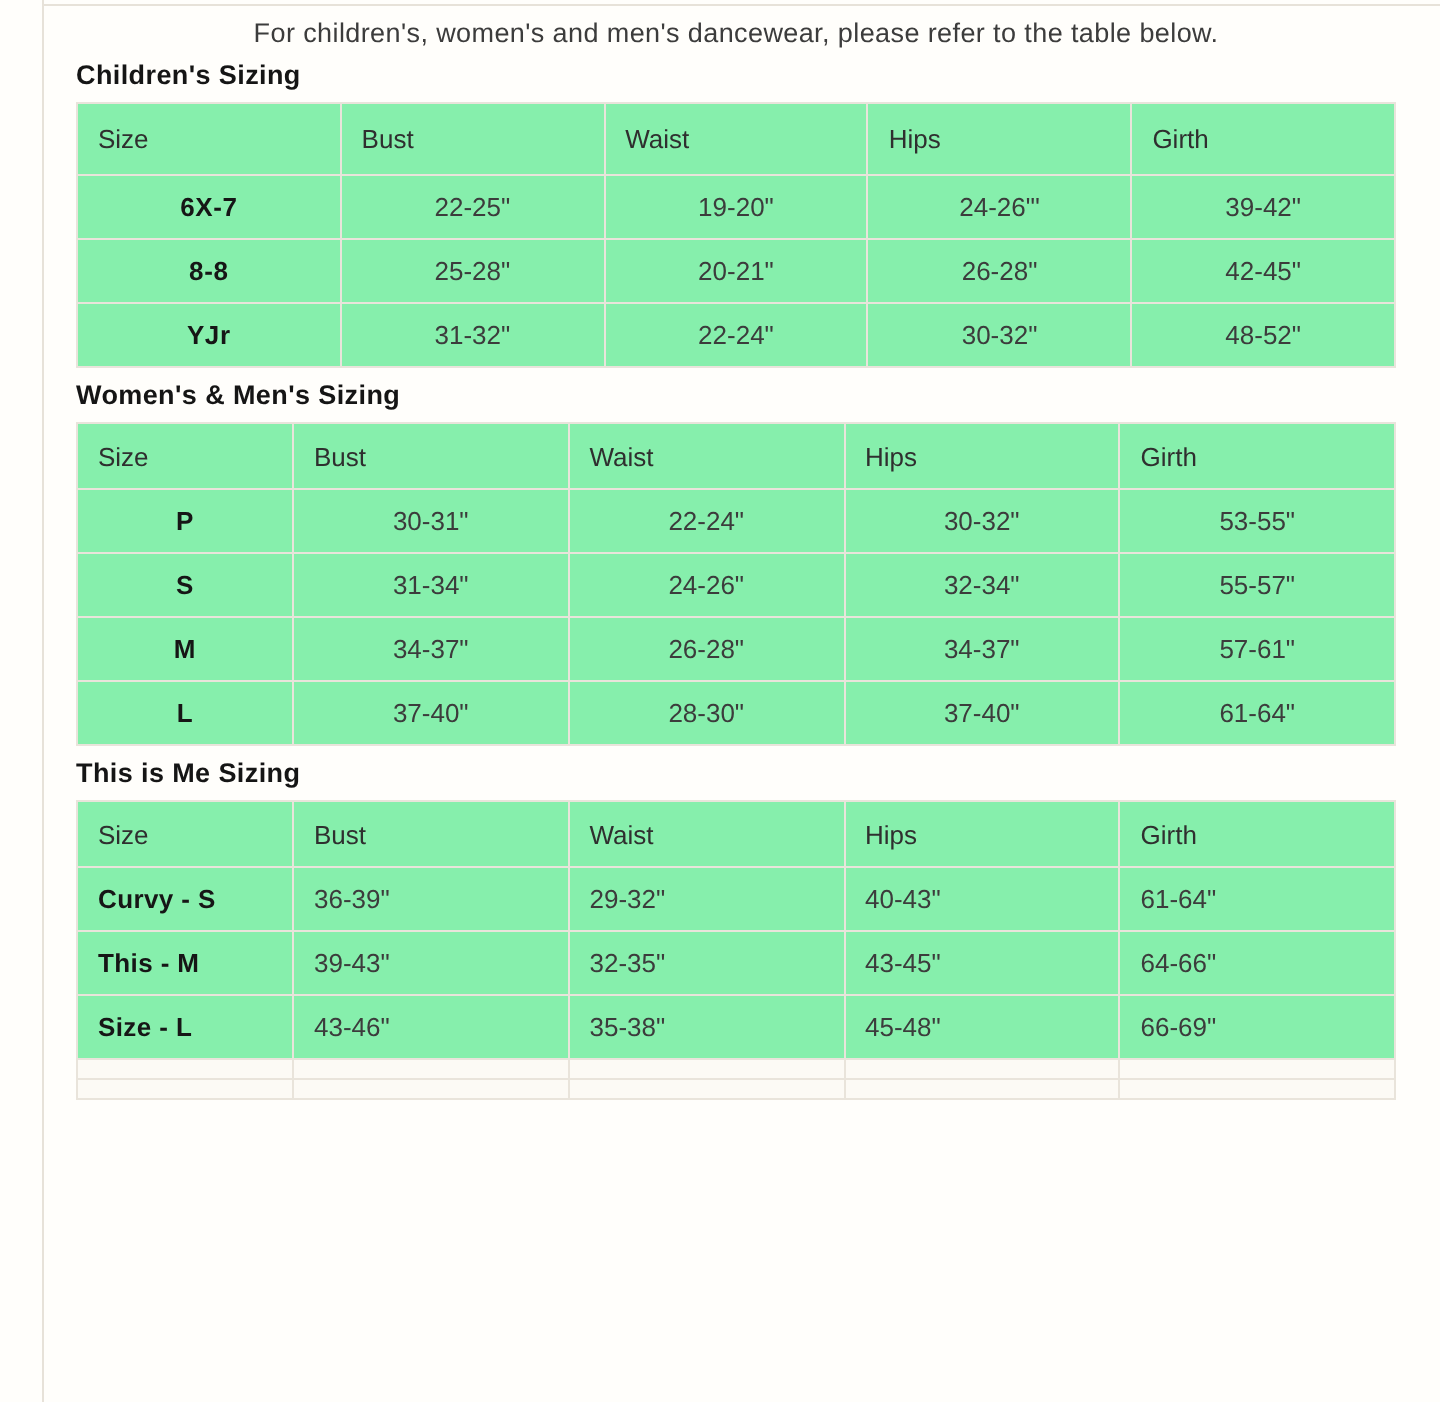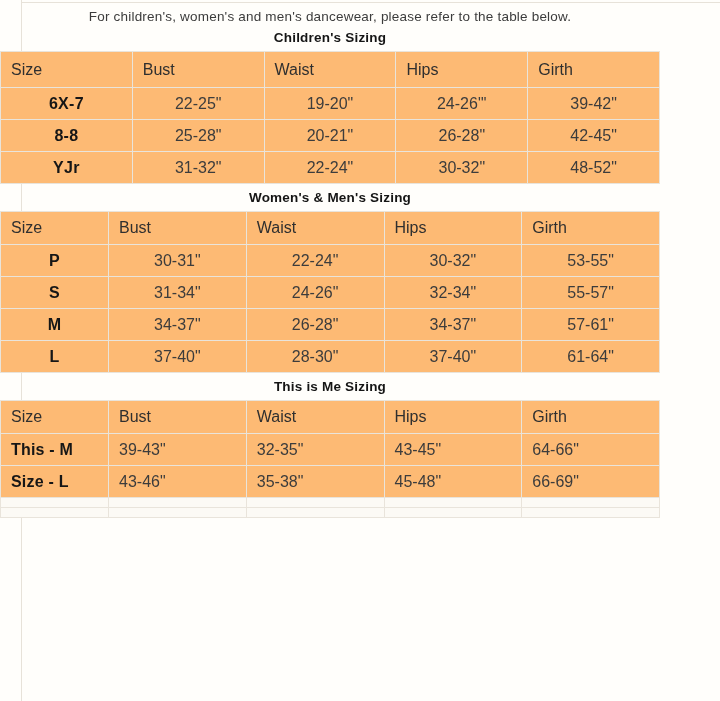--- a/index.html
+++ b/index.html
@@ -26,44 +26,45 @@
   .edge-h {
     position: absolute;
     left: 21px;
     right: 0;
     top: 2px;
     height: 1px;
     background: #e7e2d9;
   }
   .content {
     position: relative;
+    margin-left: 38px;
     width: 660px;
     padding-top: 9px;
   }
   .intro {
     margin: 0 0 5px 0;
     text-align: center;
     font-size: 13.5px;
     color: #3c3c3c;
     letter-spacing: 0.2px;
   }
   .tbl-title {
     margin: 6px 0 6px 0;
-    text-align: center;
+    text-align: left;
     font-size: 13.5px;
     font-weight: bold;
     color: #151515;
     letter-spacing: 0.2px;
   }
   table.sizing {
     width: 660px;
     border-collapse: collapse;
     table-layout: fixed;
-    font-size: 16px;
-    background: #fdba74;
+    font-size: 13px;
+    background: #86efac;
   }
   .sizing th, .sizing td {
     border: 1px solid #e9e4db;
     overflow: hidden;
     white-space: nowrap;
   }
   .sizing th {
     font-weight: normal;
     text-align: left;
     padding: 0 0 0 10px;
@@ -193,20 +194,27 @@
         <tr>
           <th>Size</th>
           <th>Bust</th>
           <th>Waist</th>
           <th>Hips</th>
           <th>Girth</th>
         </tr>
       </thead>
       <tbody>
         <tr>
+          <td class="size-cell">Curvy - S</td>
+          <td class="value-cell">36-39"</td>
+          <td class="value-cell">29-32"</td>
+          <td class="value-cell">40-43"</td>
+          <td class="value-cell">61-64"</td>
+        </tr>
+        <tr>
           <td class="size-cell">This - M</td>
           <td class="value-cell">39-43"</td>
           <td class="value-cell">32-35"</td>
           <td class="value-cell">43-45"</td>
           <td class="value-cell">64-66"</td>
         </tr>
         <tr>
           <td class="size-cell">Size - L</td>
           <td class="value-cell">43-46"</td>
           <td class="value-cell">35-38"</td>

